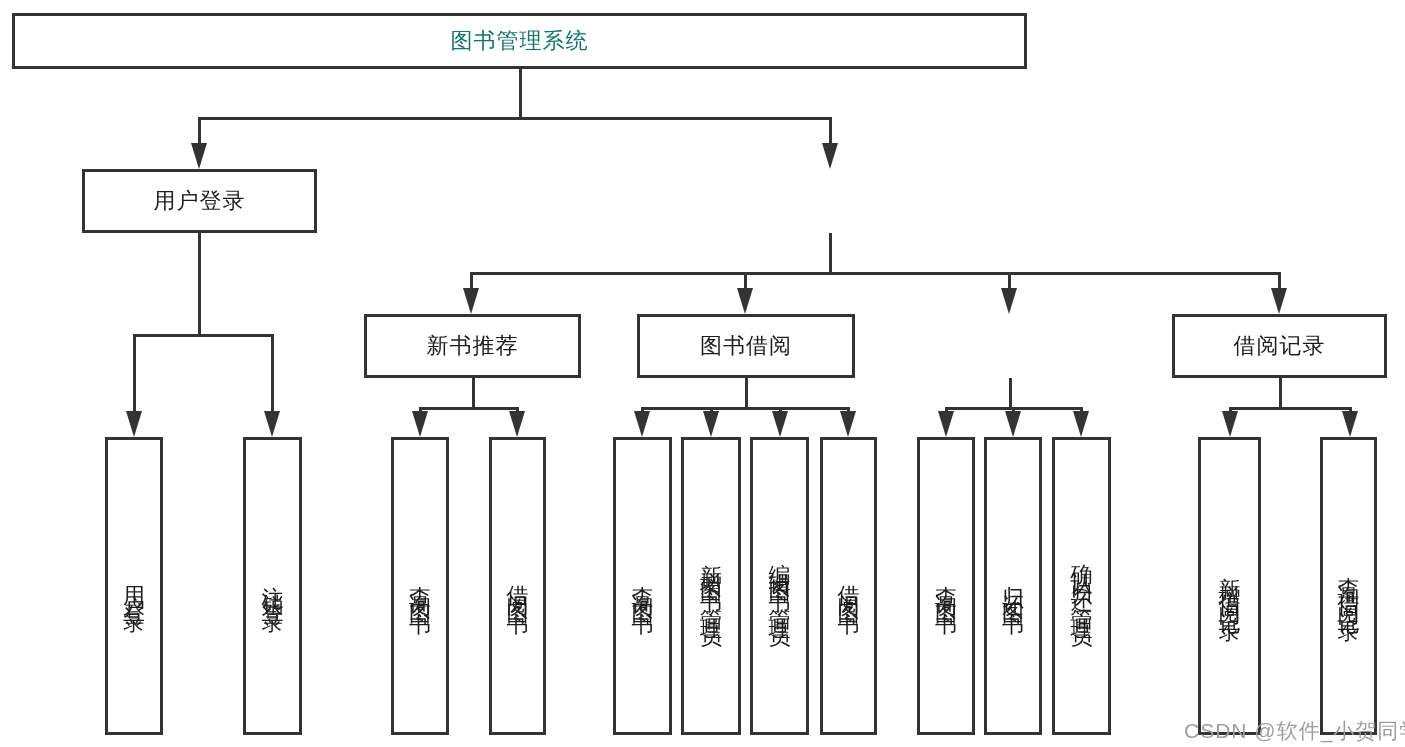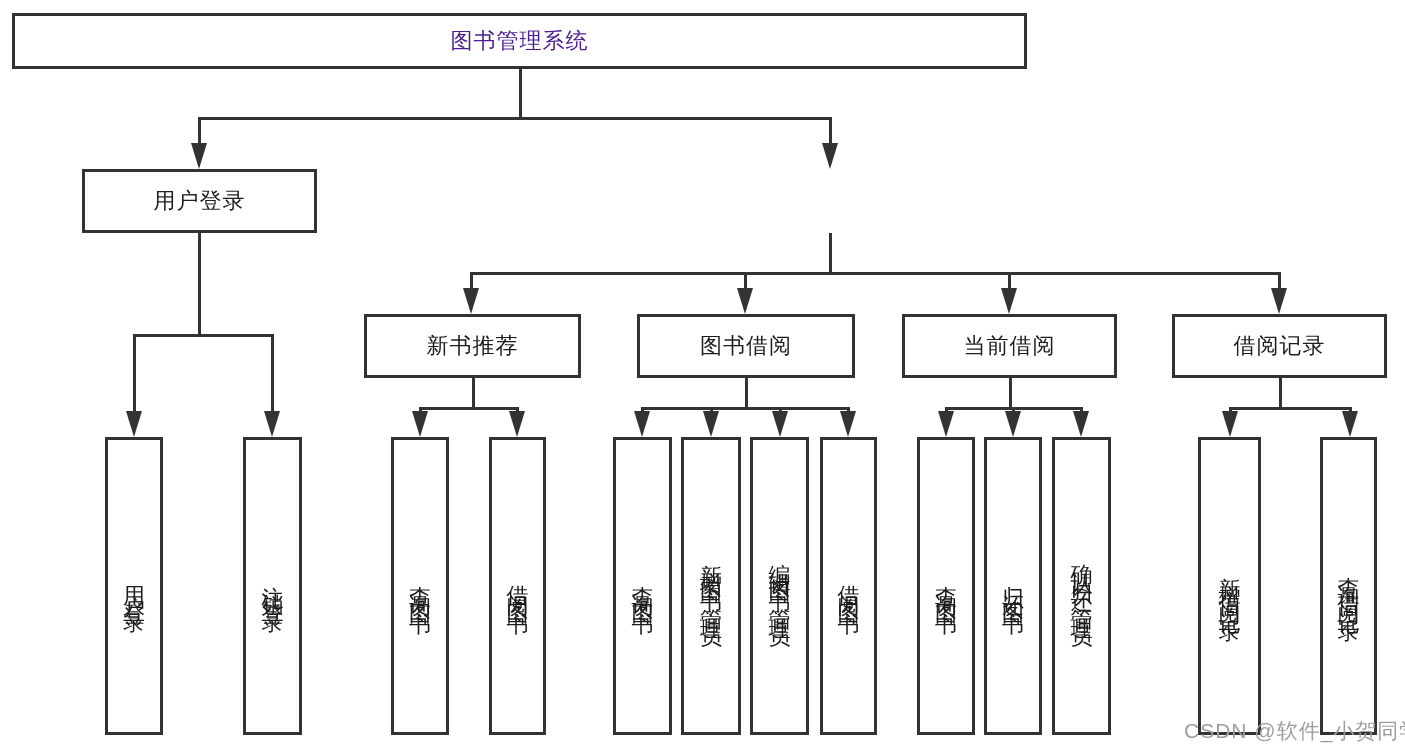--- a/index.html
+++ b/index.html
@@ -113,33 +113,30 @@
       <div class="arrowhead" style="left: 1073px; top: 411px; border-top-color: rgb(51, 51, 51);"></div>
       <div class="vline" style="left: 1278.5px; top: 378px; width: 3px; height: 30px; background: rgb(51, 51, 51);"></div>
       <div class="hline" style="left: 1228.5px; top: 406.5px; width: 123px; height: 3px; background: rgb(51, 51, 51);"></div>
       <div class="vline" style="left: 1228.5px; top: 408px; width: 3px; height: 7px; background: rgb(51, 51, 51);"></div>
       <div class="arrowhead" style="left: 1222px; top: 411px; border-top-color: rgb(51, 51, 51);"></div>
       <div class="vline" style="left: 1348.5px; top: 408px; width: 3px; height: 7px; background: rgb(51, 51, 51);"></div>
       <div class="arrowhead" style="left: 1342px; top: 411px; border-top-color: rgb(51, 51, 51);"></div>
     </div>
   <div id="node-layer" class="layer">
       <div class="node node-h" style="left: 12px; top: 13px; width: 1015px; height: 56px; border-color: rgb(51, 51, 51);">
-        <span style="color: #4c1d95;">图书管理系统</span>
+        <span style="color: #0f766e;">图书管理系统</span>
       </div>
       <div class="node node-h" style="left: 82px; top: 169px; width: 235px; height: 64px; border-color: rgb(51, 51, 51);">
         <span style="color: rgb(28, 28, 28);">用户登录</span>
       </div>
       <div class="node node-h" style="left: 364px; top: 314px; width: 217px; height: 64px; border-color: rgb(51, 51, 51);">
         <span style="color: rgb(28, 28, 28);">新书推荐</span>
       </div>
       <div class="node node-h" style="left: 637px; top: 314px; width: 218px; height: 64px; border-color: rgb(51, 51, 51);">
         <span style="color: rgb(28, 28, 28);">图书借阅</span>
-      </div>
-      <div class="node node-h" style="left: 902px; top: 314px; width: 215px; height: 64px; border-color: rgb(51, 51, 51);">
-        <span style="color: rgb(28, 28, 28);">当前借阅</span>
       </div>
       <div class="node node-h" style="left: 1172px; top: 314px; width: 215px; height: 64px; border-color: rgb(51, 51, 51);">
         <span style="color: rgb(28, 28, 28);">借阅记录</span>
       </div>
       <div class="node node-v" style="left: 105px; top: 437px; width: 58px; height: 298px; border-color: rgb(51, 51, 51);">
         <span style="color: rgb(28, 28, 28);">用户登录</span>
       </div>
       <div class="node node-v" style="left: 243px; top: 437px; width: 59px; height: 298px; border-color: rgb(51, 51, 51);">
         <span style="color: rgb(28, 28, 28);">注销登录</span>
       </div>

